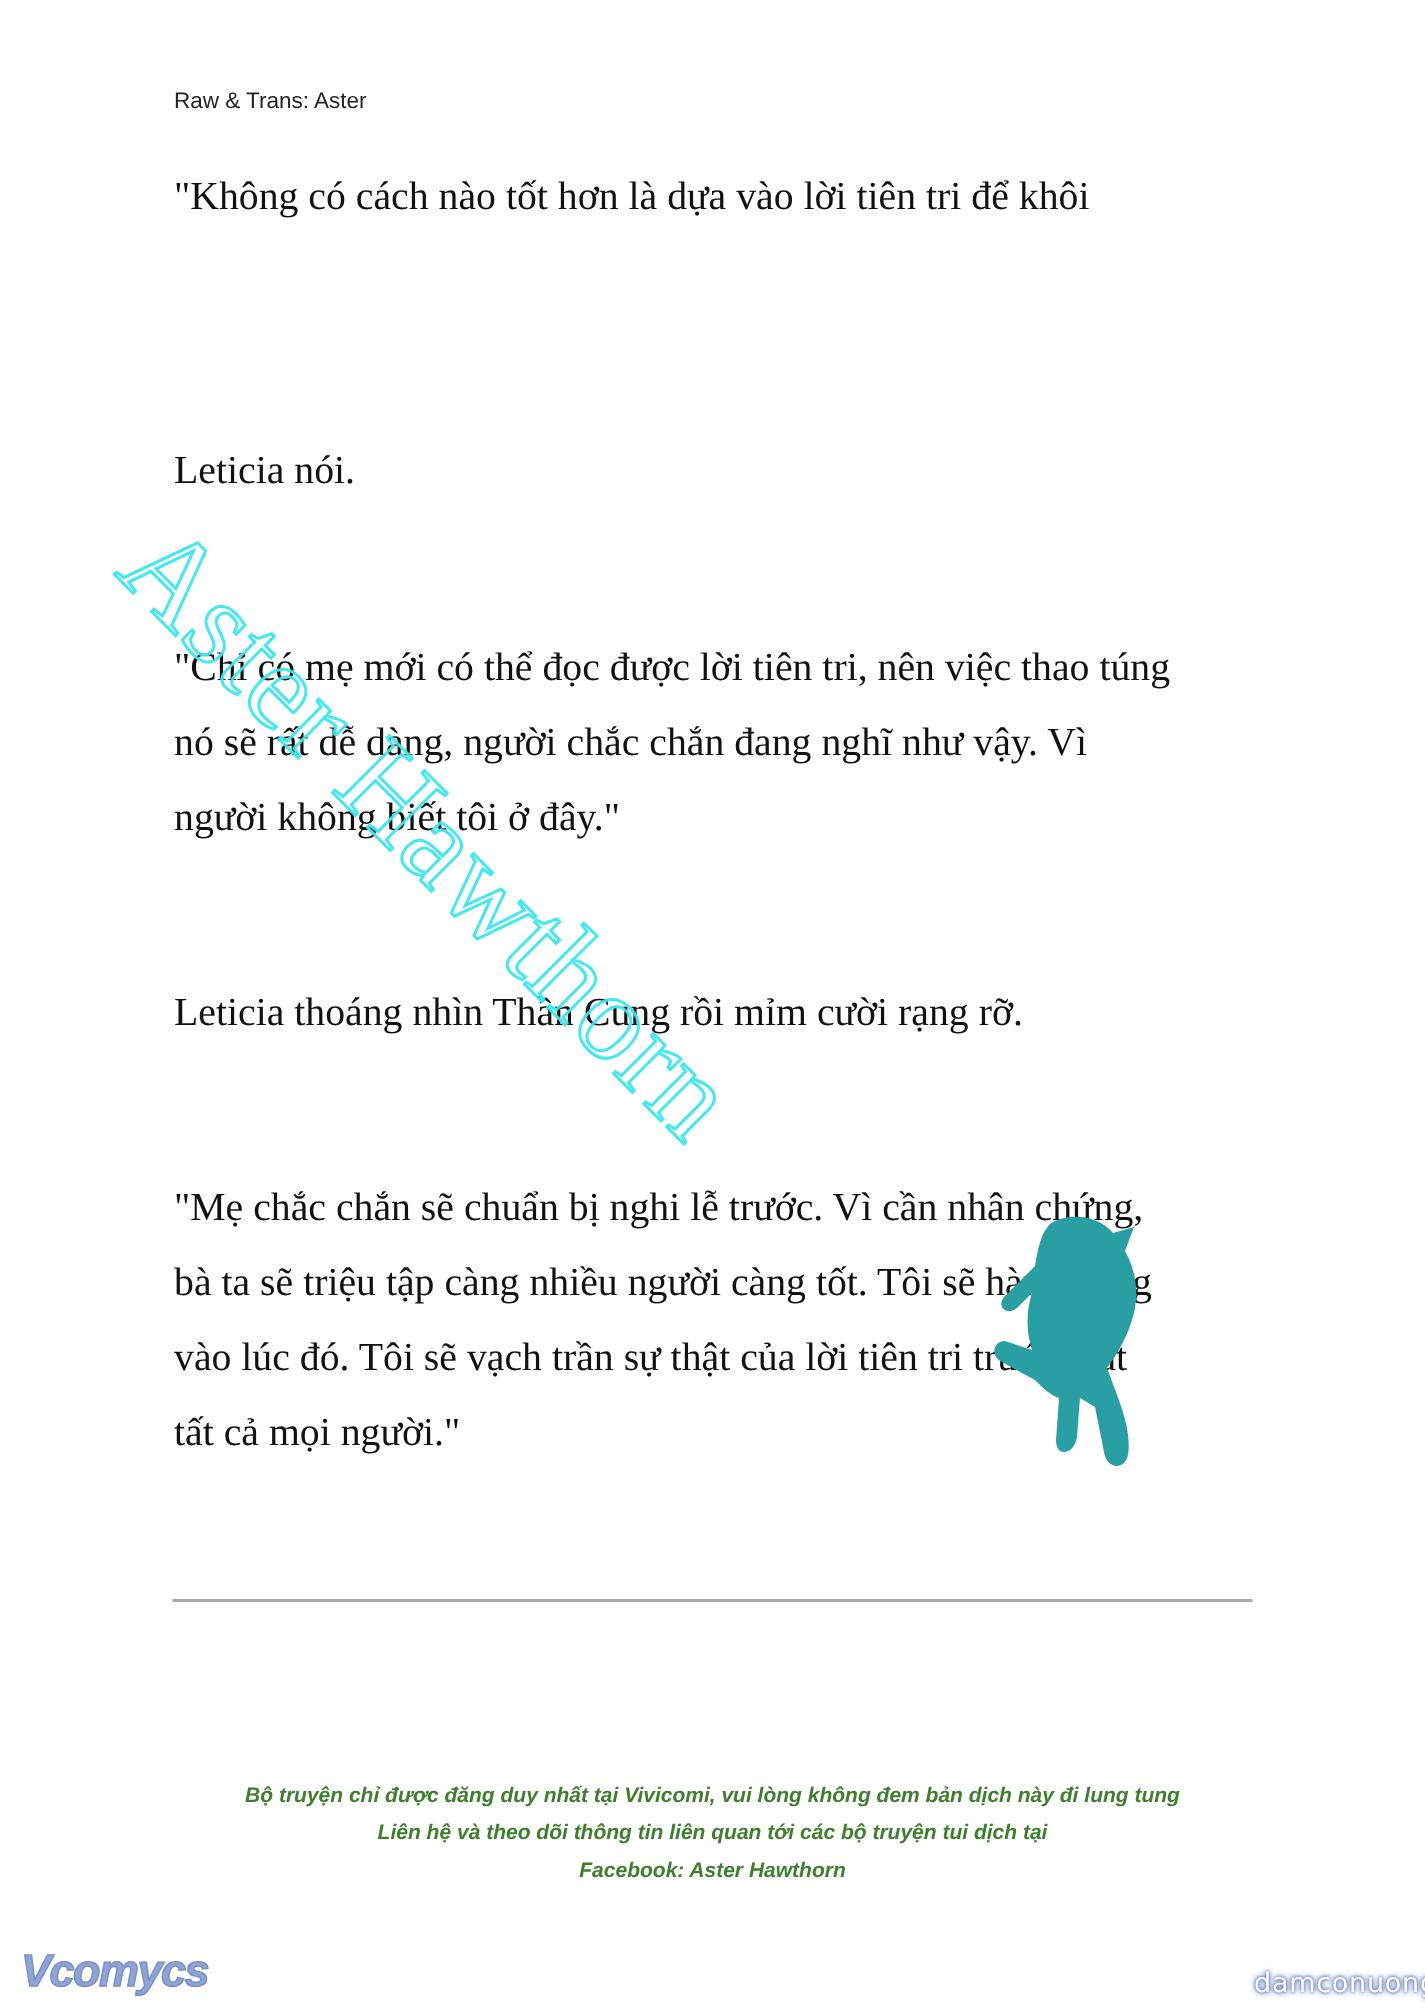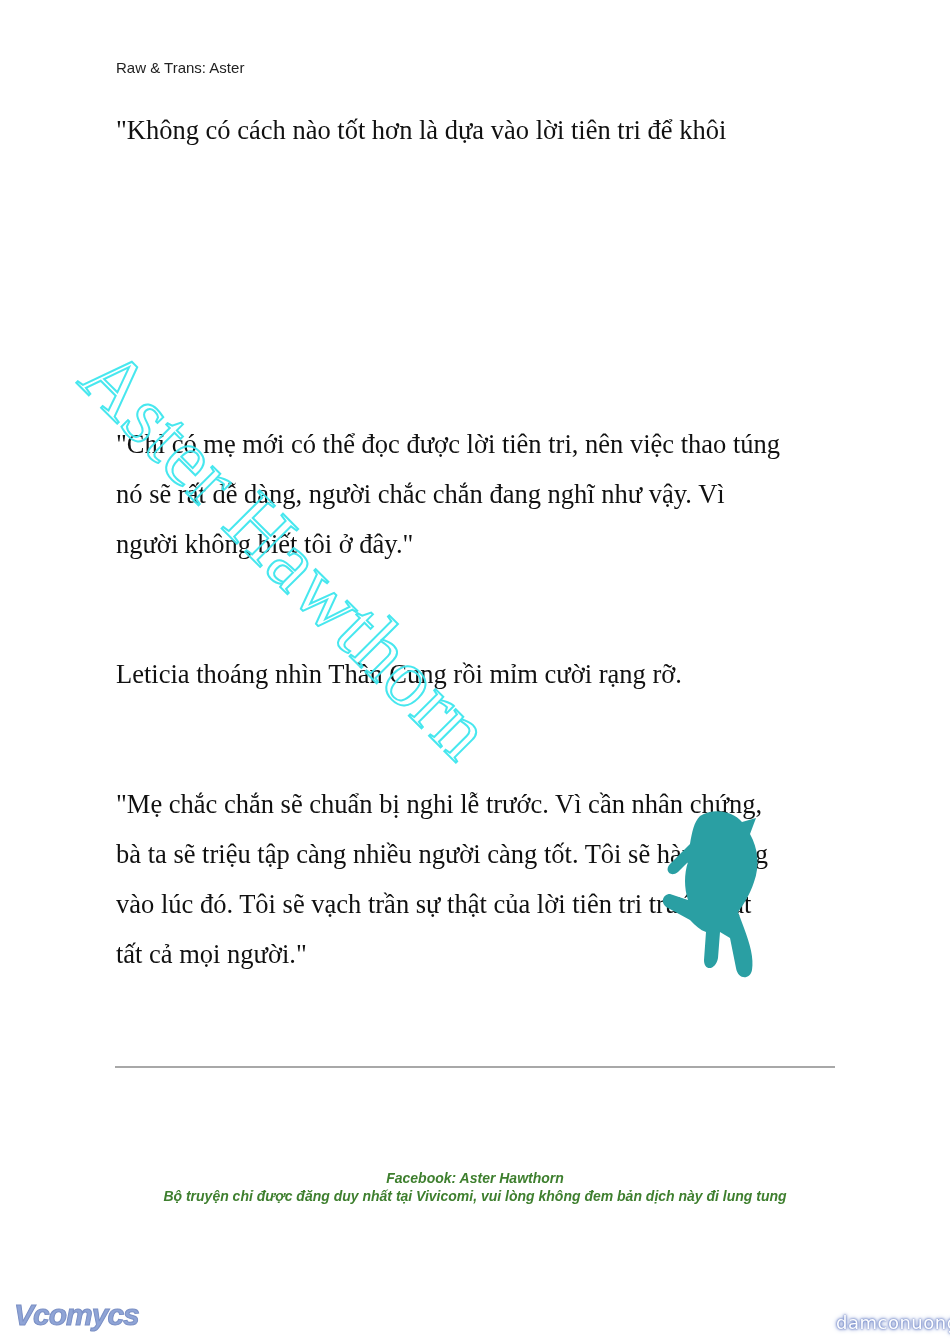--- a/index.html
+++ b/index.html
@@ -19,20 +19,23 @@
 <body>
 
 <div class="page">
 
   <div class="header">Raw &amp; Trans: Aster</div>
 
   <div class="para" style="top:105px;">
     <span class="line">"Không có cách nào tốt hơn là dựa vào lời tiên tri để khôi</span>
   </div>
 
+  <div class="para" style="top:288px;">
+    <span class="line">Leticia nói.</span>
+  </div>
 
   <div class="para" style="top:419px;">
     <span class="line">"Chỉ có mẹ mới có thể đọc được lời tiên tri, nên việc thao túng</span>
     <span class="line">nó sẽ rất dễ dàng, người chắc chắn đang nghĩ như vậy. Vì</span>
     <span class="line">người không biết tôi ở đây."</span>
   </div>
 
   <div class="para" style="top:649px;">
     <span class="line">Leticia thoáng nhìn Thần Cung rồi mỉm cười rạng rỡ.</span>
   </div>
@@ -46,18 +49,19 @@
 
   <div class="watermark">Aster Hawthorn</div>
 
   <svg class="cat" viewBox="0 0 110 175">
     <path fill="#2a9fa3" d="M40 8 C52 0 72 2 82 14 L96 10 L90 26 C98 40 100 58 94 74 C90 86 84 96 78 104 L84 120 C90 136 94 150 92 162 C90 172 78 172 76 160 L70 130 L60 124 L58 150 C56 162 44 164 44 152 L46 124 C40 122 36 118 30 112 L8 100 C0 96 2 86 10 86 L28 92 C24 80 24 66 28 54 L18 64 C10 70 4 62 10 56 L30 36 C32 24 34 14 40 8 Z"></path>
   </svg>
 
   <div class="divider"></div>
 
   <div class="footer" style="top:1188px;">Bộ truyện chỉ được đăng duy nhất tại Vivicomi, vui lòng không đem bản dịch này đi lung tung</div>
-  <div class="footer" style="top:1170px;">Facebook: Aster Hawthorn</div>
+  <div class="footer" style="top:1213px;">Liên hệ và theo dõi thông tin liên quan tới các bộ truyện tui dịch tại</div>
+  <div class="footer" style="top:1238px;">Facebook: Aster Hawthorn</div>
 
   <div class="logo-left">Vcomycs</div>
   <div class="logo-right">damconuong</div>
 
 </div>
 
 </body></html>

